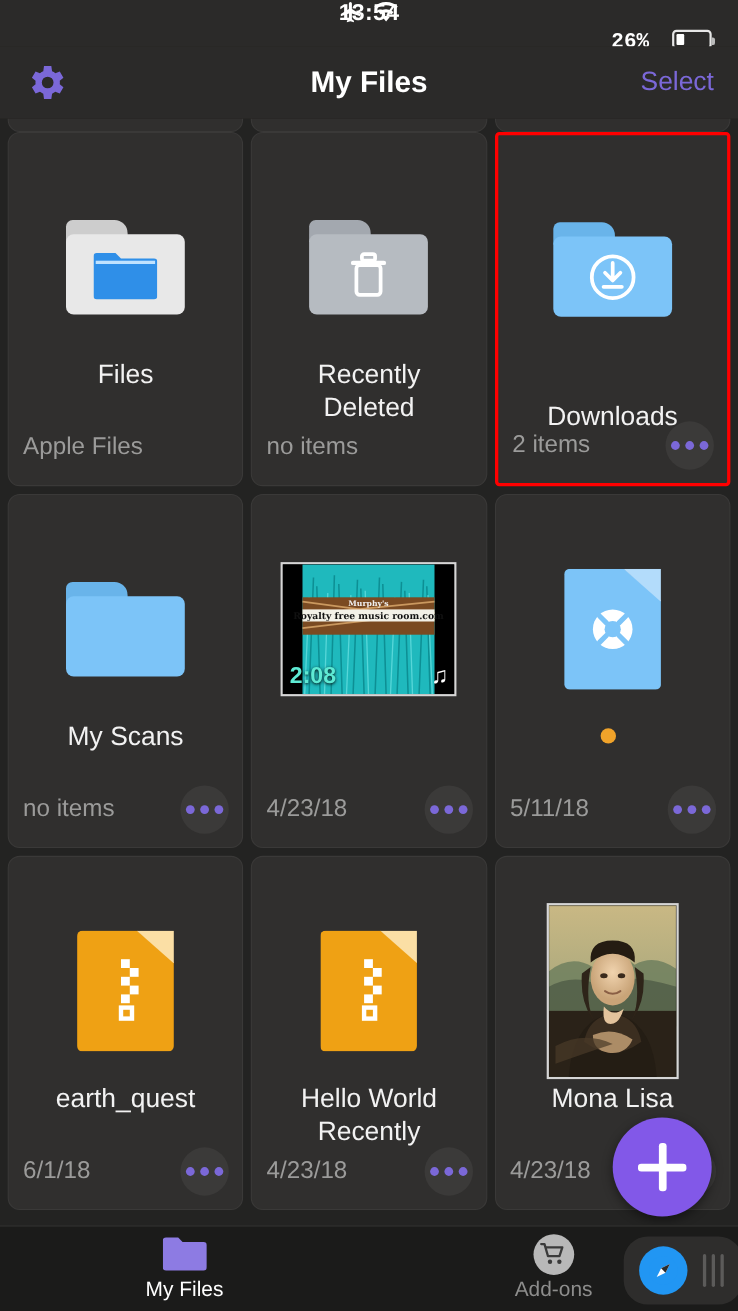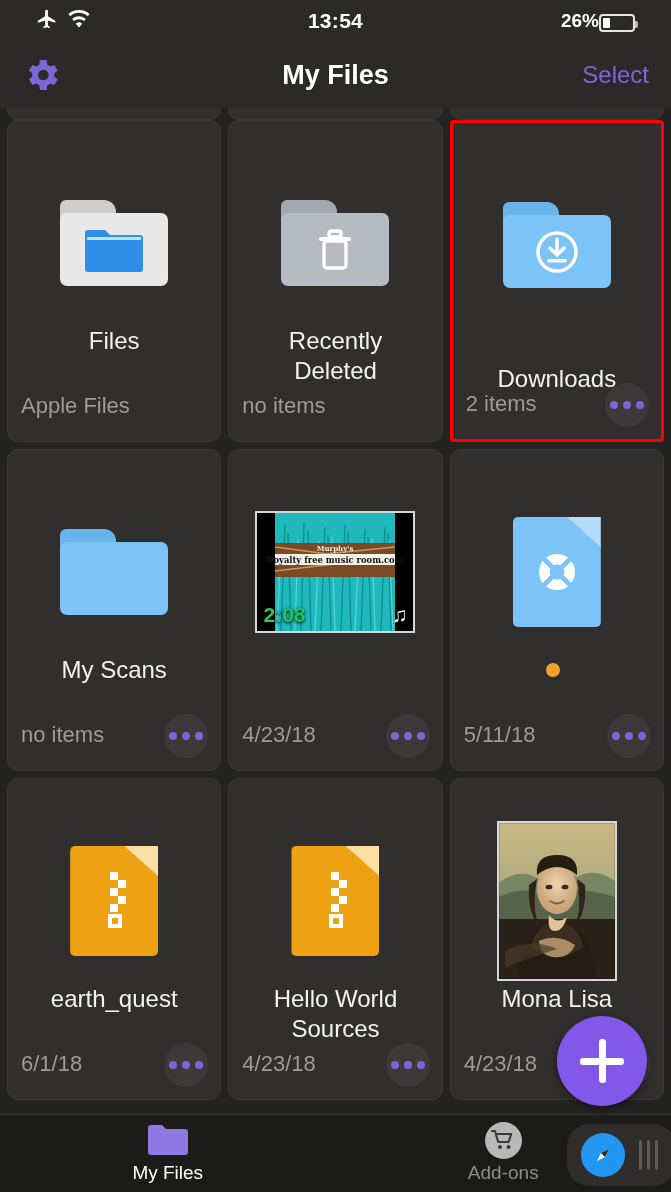--- a/index.html
+++ b/index.html
@@ -8,30 +8,30 @@
     background:#1c1c1b;
     font-family:"Liberation Sans", sans-serif;
     overflow:hidden;
   }
   .device { position:relative; width:671px; height:1192px; background:#232322; }
 
   
   .statusbar {
     height:42px; background:#2b2a29;
     display:flex; align-items:center; position:relative;
-    padding:0 36px; color:#fff;
+    padding:0 24px; color:#fff;flex-direction:column;
   }
   .sb-left { display:flex; align-items:center; gap:9px; }
   .sb-time {
     position:absolute; left:0; right:0; text-align:center;
     font-size:21px; font-weight:700; letter-spacing:.3px; pointer-events:none;
   }
   .sb-right {
-    margin-left:auto; display:flex; align-items:flex-end; gap:0;
-    font-size:19px; font-weight:600;
+    margin-left:auto; display:flex; align-items:flex-start; gap:21px;
+    font-size:19px; font-weight:600;font-family:Liberation Mono, monospace;
   }
   .batt {
     width:36px; height:18px; border:2px solid #e6e6e6; border-radius:4px;
     position:relative; display:flex; align-items:center; padding:2px;
   }
   .batt::after {
     content:""; position:absolute; right:-5px; top:5px;
     width:3px; height:7px; background:#bbb; border-radius:0 2px 2px 0;
   }
   .batt-fill { height:100%; width:26%; background:#fff; border-radius:1px; }
@@ -117,21 +117,21 @@
   
   .photo {
     width:120px; height:160px; border:2px solid #d6d6d6; object-fit:cover;
     display:block;
   }
   .media {
     width:160px; height:122px; border:2px solid #d6d6d6; position:relative;
     background:#000; overflow:hidden;
   }
   .media .dur {
-    position:absolute; left:6px; bottom:4px; color:#22c55e;
+    position:absolute; left:6px; bottom:4px; color:#5eead4;
     font-size:21px; font-weight:600; text-shadow:0 1px 3px #000;
   }
   .media .note { position:absolute; right:6px; bottom:4px; color:#fff; font-size:21px; }
 
   
   .fab {
     position:absolute; right:24px; bottom:86px;
     width:90px; height:90px; border-radius:50%; background:#8258e8;
     display:flex; align-items:center; justify-content:center; z-index:20;
     box-shadow:0 3px 10px rgba(0,0,0,.45);
@@ -390,21 +390,21 @@
                   <rect x="13" y="18" width="8" height="8"></rect>
                   <rect x="21" y="26" width="8" height="8"></rect>
                   <rect x="13" y="34" width="8" height="8"></rect>
                   <rect x="11" y="44" width="14" height="14"></rect>
                 </g>
                 <rect x="15" y="48" width="6" height="6" fill="#efa114"></rect>
               </svg>
             </div>
           </div>
         </div>
-        <div class="name">Hello World Sources</div>
+        <div class="name">Hello World Recently</div>
         <div class="meta">4/23/18</div>
         <div class="more">
             <i></i>
             <i></i>
             <i></i>
           </div>
       </div>
 
       <div class="card">
         <div class="thumb">

